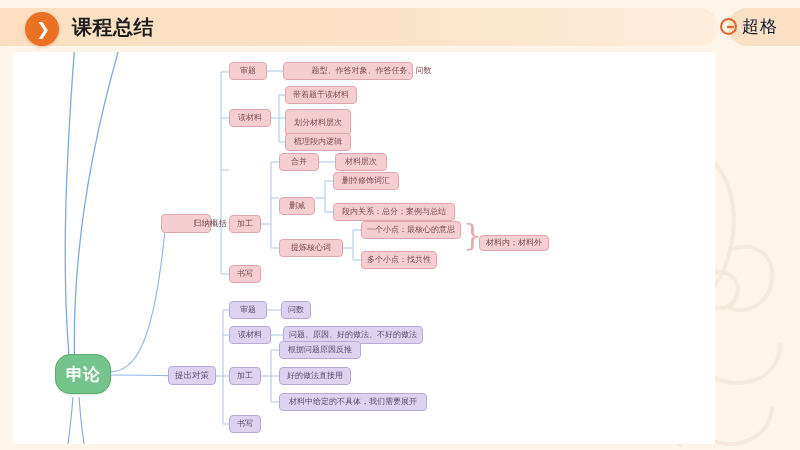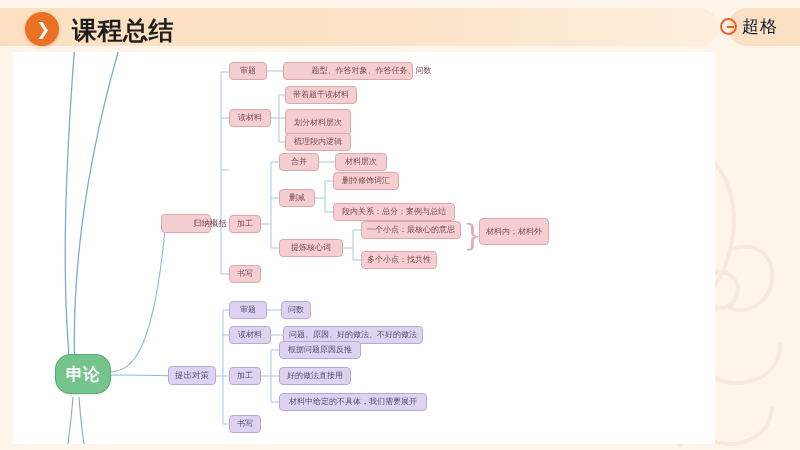--- a/index.html
+++ b/index.html
@@ -28,21 +28,21 @@
     background:#fbe1c4;border-radius:19px 0 0 19px;
   }
   .logo-circle{
     position:absolute;left:25px;top:12px;width:34px;height:34px;border-radius:50%;
     background:#ea7024;box-shadow:0 1px 3px rgba(180,90,20,.35);
     display:flex;align-items:center;justify-content:center;
   }
   .logo-chevron{color:#ffffff;font-size:17px;font-weight:bold;line-height:1;margin-left:2px;}
   .header-title{
     position:absolute;left:72px;top:14px;
-    font-size:25px;font-weight:bold;color:#1d1d1d;letter-spacing:.5px;
+    font-size:20px;font-weight:bold;color:#1d1d1d;letter-spacing:.5px;
   }
   .brand{
     position:absolute;right:22px;top:15px;display:flex;align-items:center;gap:5px;
   }
   .brand-mark{
     width:17px;height:17px;border-radius:50%;
     border:2.2px solid #e8622a;box-sizing:border-box;position:relative;
   }
   .brand-mark:after{
     content:"";position:absolute;right:1px;top:6px;width:7px;height:2.2px;background:#e8622a;
@@ -208,42 +208,42 @@
       <span>加工</span>
     </div>
 
     <div class="node node-pink" style="left:266px;top:101px;width:40px;height:18px;">
       <span>合并</span>
     </div>
     <div class="node node-pink" style="left:322px;top:101px;width:52px;height:18px;">
       <span>材料层次</span>
     </div>
 
-    <div class="node node-pink" style="left:266px;top:137px;width:36px;height:18px;">
+    <div class="node node-pink" style="left:266px;top:145px;width:36px;height:18px;">
       <span>删减</span>
     </div>
     <div class="node node-pink" style="left:320px;top:120px;width:66px;height:18px;">
       <span>删掉修饰词汇</span>
     </div>
     <div class="node node-pink" style="left:320px;top:151px;width:122px;height:18px;">
       <span>段内关系：总分；案例与总结</span>
     </div>
 
     <div class="node node-pink" style="left:266px;top:187px;width:64px;height:18px;">
       <span>提炼核心词</span>
     </div>
     <div class="node node-pink" style="left:348px;top:169px;width:100px;height:18px;">
       <span>一个小点：最核心的意思</span>
     </div>
     <div class="node node-pink" style="left:348px;top:199px;width:76px;height:18px;">
       <span>多个小点：找共性</span>
     </div>
 
     <div class="brace" style="left:450px;top:168px;">}</div>
-    <div class="node node-pink" style="left:466px;top:166px;width:70px;height:27px;">
+    <div class="node node-pink" style="left:466px;top:183px;width:70px;height:16px;">
       <span>材料内；材料外</span>
     </div>
 
     <div class="node node-pink" style="left:216px;top:213px;width:32px;height:18px;">
       <span>书写</span>
     </div>
 
     <div class="node node-purple" style="left:155px;top:314px;width:48px;height:19px;font-size:8.5px;">
       <span>提出对策</span>
     </div>

